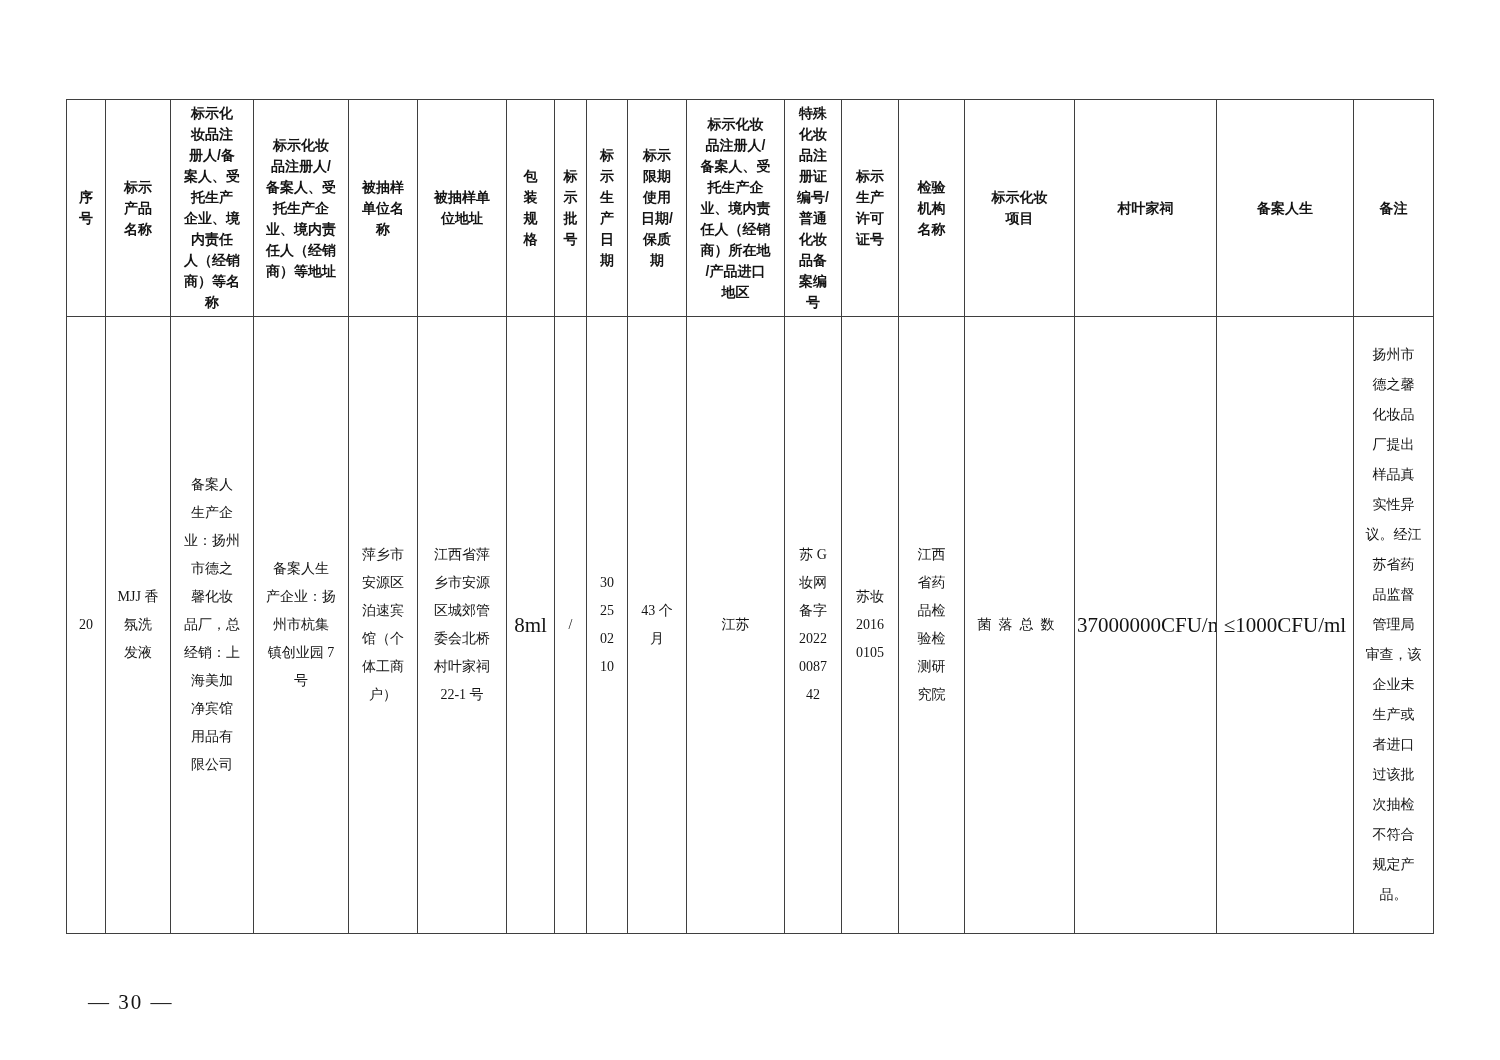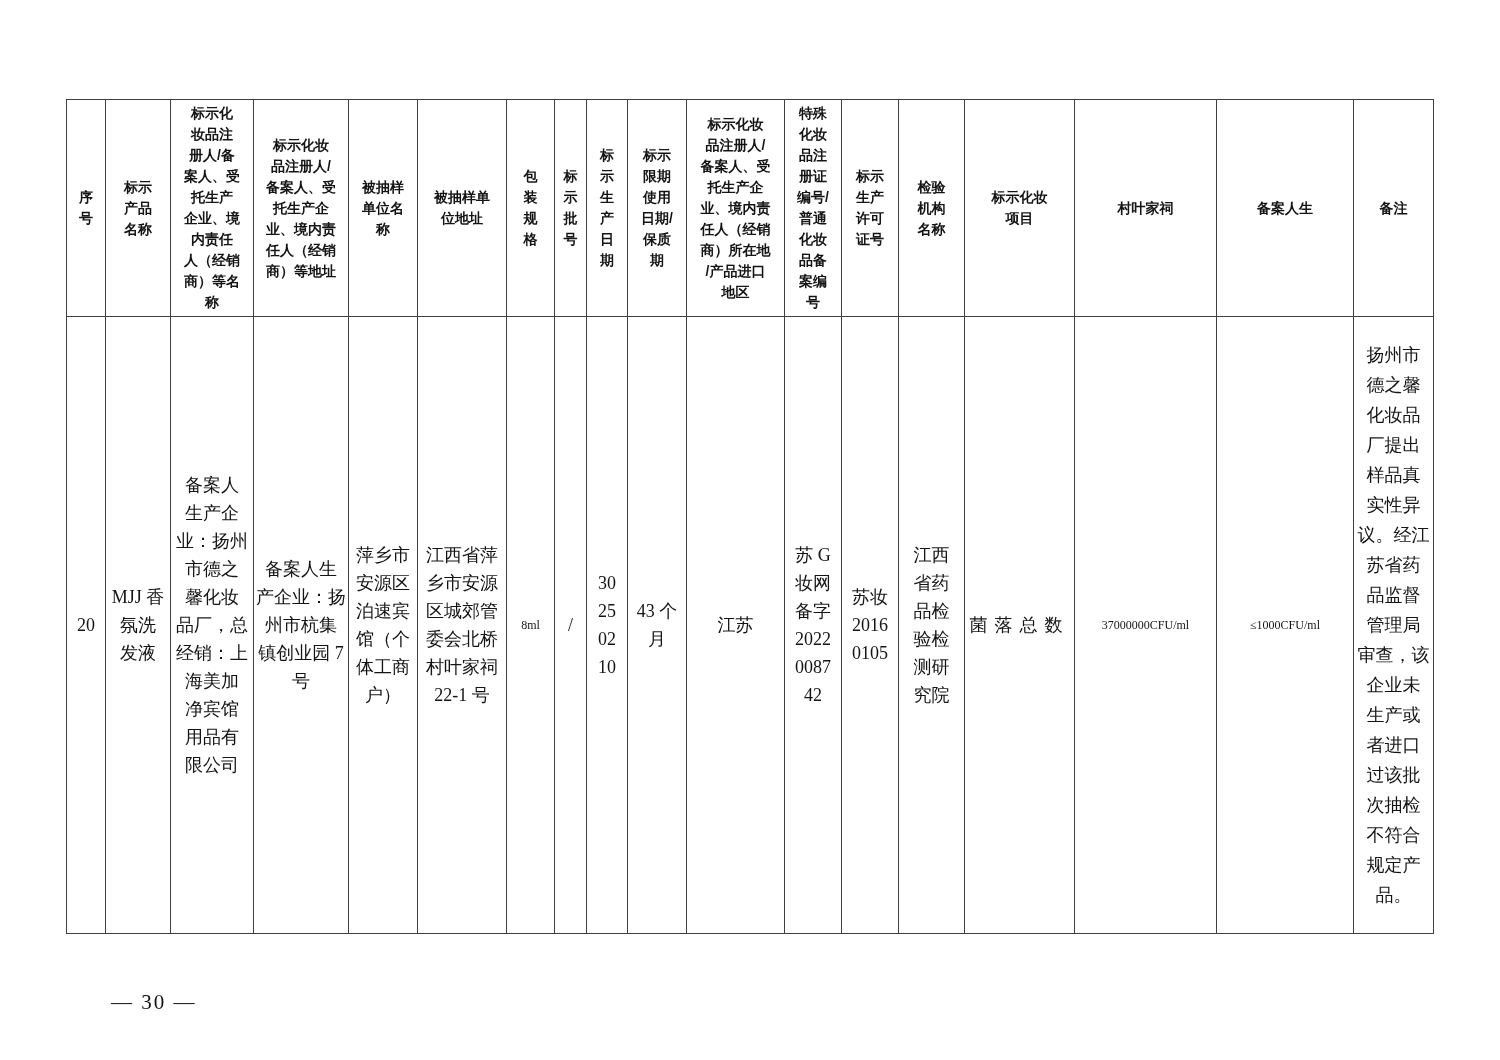--- a/index.html
+++ b/index.html
@@ -18,31 +18,31 @@
     text-align:center; vertical-align:middle;
     white-space:pre-line; overflow:hidden;
     padding:0 2px;
   }
   .report th {
     font-family:"Liberation Sans","DejaVu Sans",sans-serif;
     font-weight:bold; font-size:14px; line-height:21px;
   }
   .report td {
     font-family:"Liberation Serif","DejaVu Serif",serif;
-    font-size:18px; line-height:28px;
+    font-size:14px; line-height:28px;
   }
   tr.hdr-row  { height:217px; }
   tr.data-row { height:617px; }
-  td.num      { font-size:12px; line-height:24px; }
+  td.num      { font-size:21px; line-height:24px; }
   td.spaced   { letter-spacing:7px; }
   td.remarks  { line-height:30px; }
   .footer {
     position:absolute; left:88px; top:988px;
     font-family:"Liberation Serif","DejaVu Serif",serif;
-    font-size:21px; line-height:28px; letter-spacing:2px;margin-left:23px;
+    font-size:21px; line-height:28px; letter-spacing:2px;
   }
 </style>
 </head>
 <body>
 
 <div class="page">
 
   <table class="report">
     <colgroup>
       <col style="width:39px">

